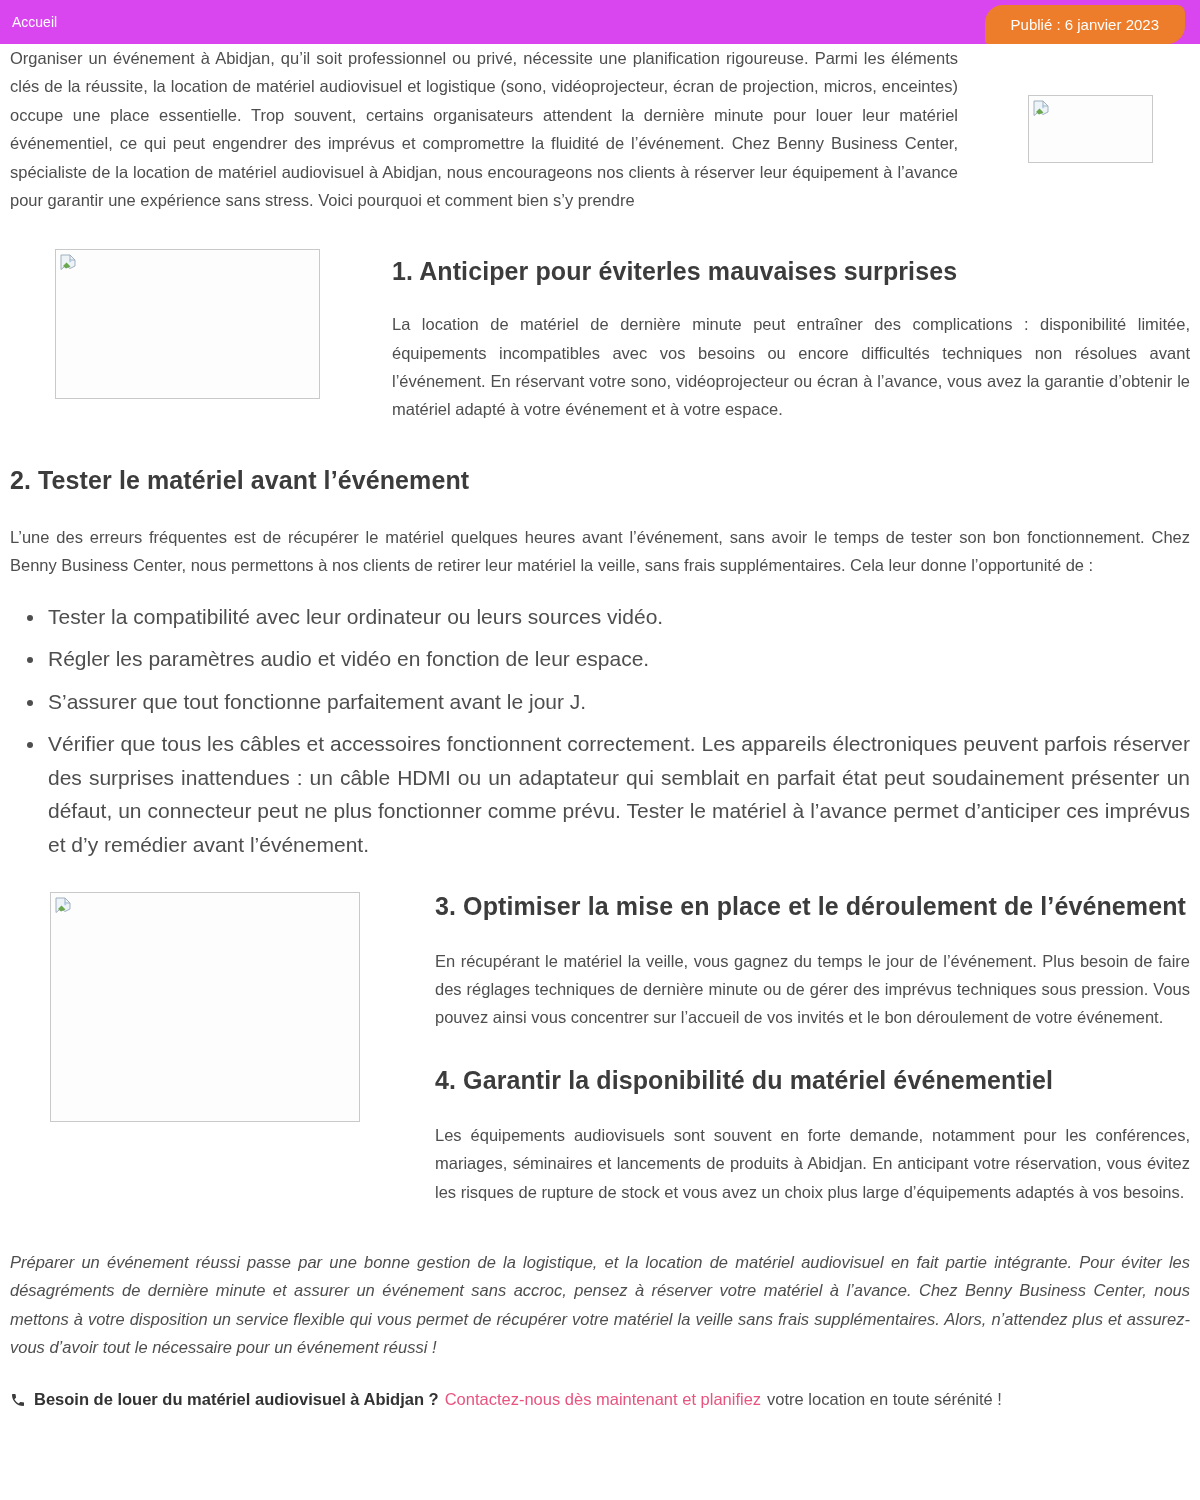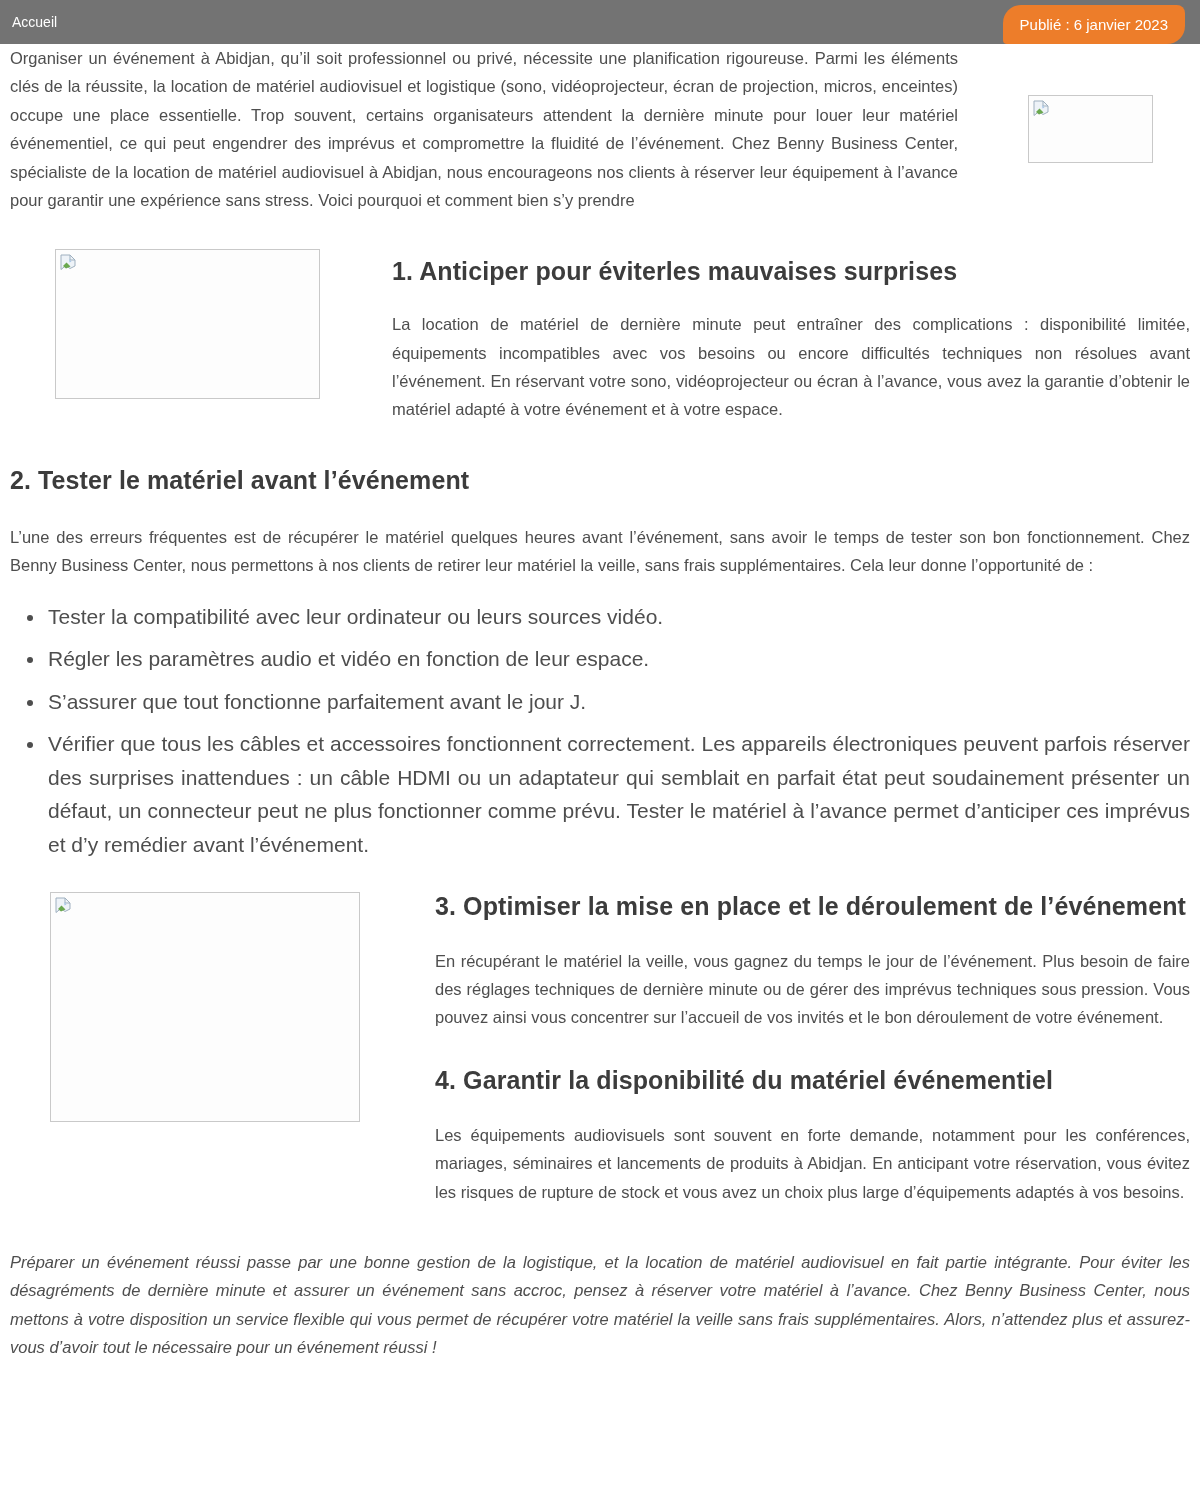--- a/index.html
+++ b/index.html
@@ -5,30 +5,30 @@
   * { margin: 0; padding: 0; box-sizing: border-box; }
   html, body { background: #ffffff; }
   body {
     width: 1200px; height: 1500px; overflow: hidden;
     font-family: "Liberation Sans", "DejaVu Sans", sans-serif;
     color: #4e4e4e;
   }
 
   
   .topbar {
-    position: relative; height: 44px; background: #737373;
+    position: relative; height: 44px; background: #d946ef;
     display: flex; align-items: center;
   }
   .topbar-home {
     color: #ffffff; font-size: 14px; padding-left: 12px; cursor: pointer;
   }
   .published-badge {
     position: absolute; right: 15px; top: 5px; height: 39px;
     background: #ed7d2a; color: #ffffff; font-size: 15px;
-    display: flex; align-items: center; padding: 0 17px;
+    display: flex; align-items: center; padding: 0 26px;
     border-radius: 18px 8px 18px 4px;
   }
 
   
   .article { padding: 0 10px; }
   .page-title {
     font-size: 31px; font-weight: 800; color: #3b3b3b;
     margin: 46px 0 32px 0; letter-spacing: 0.2px;
   }
   p.body-text {
@@ -143,14 +143,24 @@
     <div class="sec3-content">
       <h2 class="section-heading">3. Optimiser la mise en place et le déroulement de l’événement</h2>
       <p class="body-text">En récupérant le matériel la veille, vous gagnez du temps le jour de l’événement. Plus besoin de faire des réglages techniques de dernière minute ou de gérer des imprévus techniques sous pression. Vous pouvez ainsi vous concentrer sur l’accueil de vos invités et le bon déroulement de votre événement.</p>
       <h2 class="section-heading heading-4">4. Garantir la disponibilité du matériel événementiel</h2>
       <p class="body-text">Les équipements audiovisuels sont souvent en forte demande, notamment pour les conférences, mariages, séminaires et lancements de produits à Abidjan. En anticipant votre réservation, vous évitez les risques de rupture de stock et vous avez un choix plus large d’équipements adaptés à vos besoins.</p>
     </div>
   </div>
 
   <p class="body-text closing">Préparer un événement réussi passe par une bonne gestion de la logistique, et la location de matériel audiovisuel en fait partie intégrante. Pour éviter les désagréments de dernière minute et assurer un événement sans accroc, pensez à réserver votre matériel à l’avance. Chez Benny Business Center, nous mettons à votre disposition un service flexible qui vous permet de récupérer votre matériel la veille sans frais supplémentaires. Alors, n’attendez plus et assurez-vous d’avoir tout le nécessaire pour un événement réussi !</p>
 
+  <div class="cta-line">
+    <span class="phone-icon">
+      <svg width="16" height="16" viewBox="0 0 24 24" fill="#3b3b3b">
+        <path d="M6.62 10.79c1.44 2.83 3.76 5.14 6.59 6.59l2.2-2.21c.27-.27.67-.36 1.02-.24 1.12.37 2.33.57 3.57.57.55 0 1 .45 1 1V20c0 .55-.45 1-1 1-9.39 0-17-7.61-17-17 0-.55.45-1 1-1h3.5c.55 0 1 .45 1 1 0 1.25.2 2.45.57 3.57.11.35.03.74-.25 1.02l-2.2 2.2z"></path>
+      </svg>
+    </span>
+    <span class="cta-bold">Besoin de louer du matériel audiovisuel à Abidjan ?</span>
+    <a class="cta-link">Contactez-nous dès maintenant et planifiez</a>
+    <span class="cta-tail">votre location en toute sérénité !</span>
+  </div>
 
 </main>
 
 </body></html>

